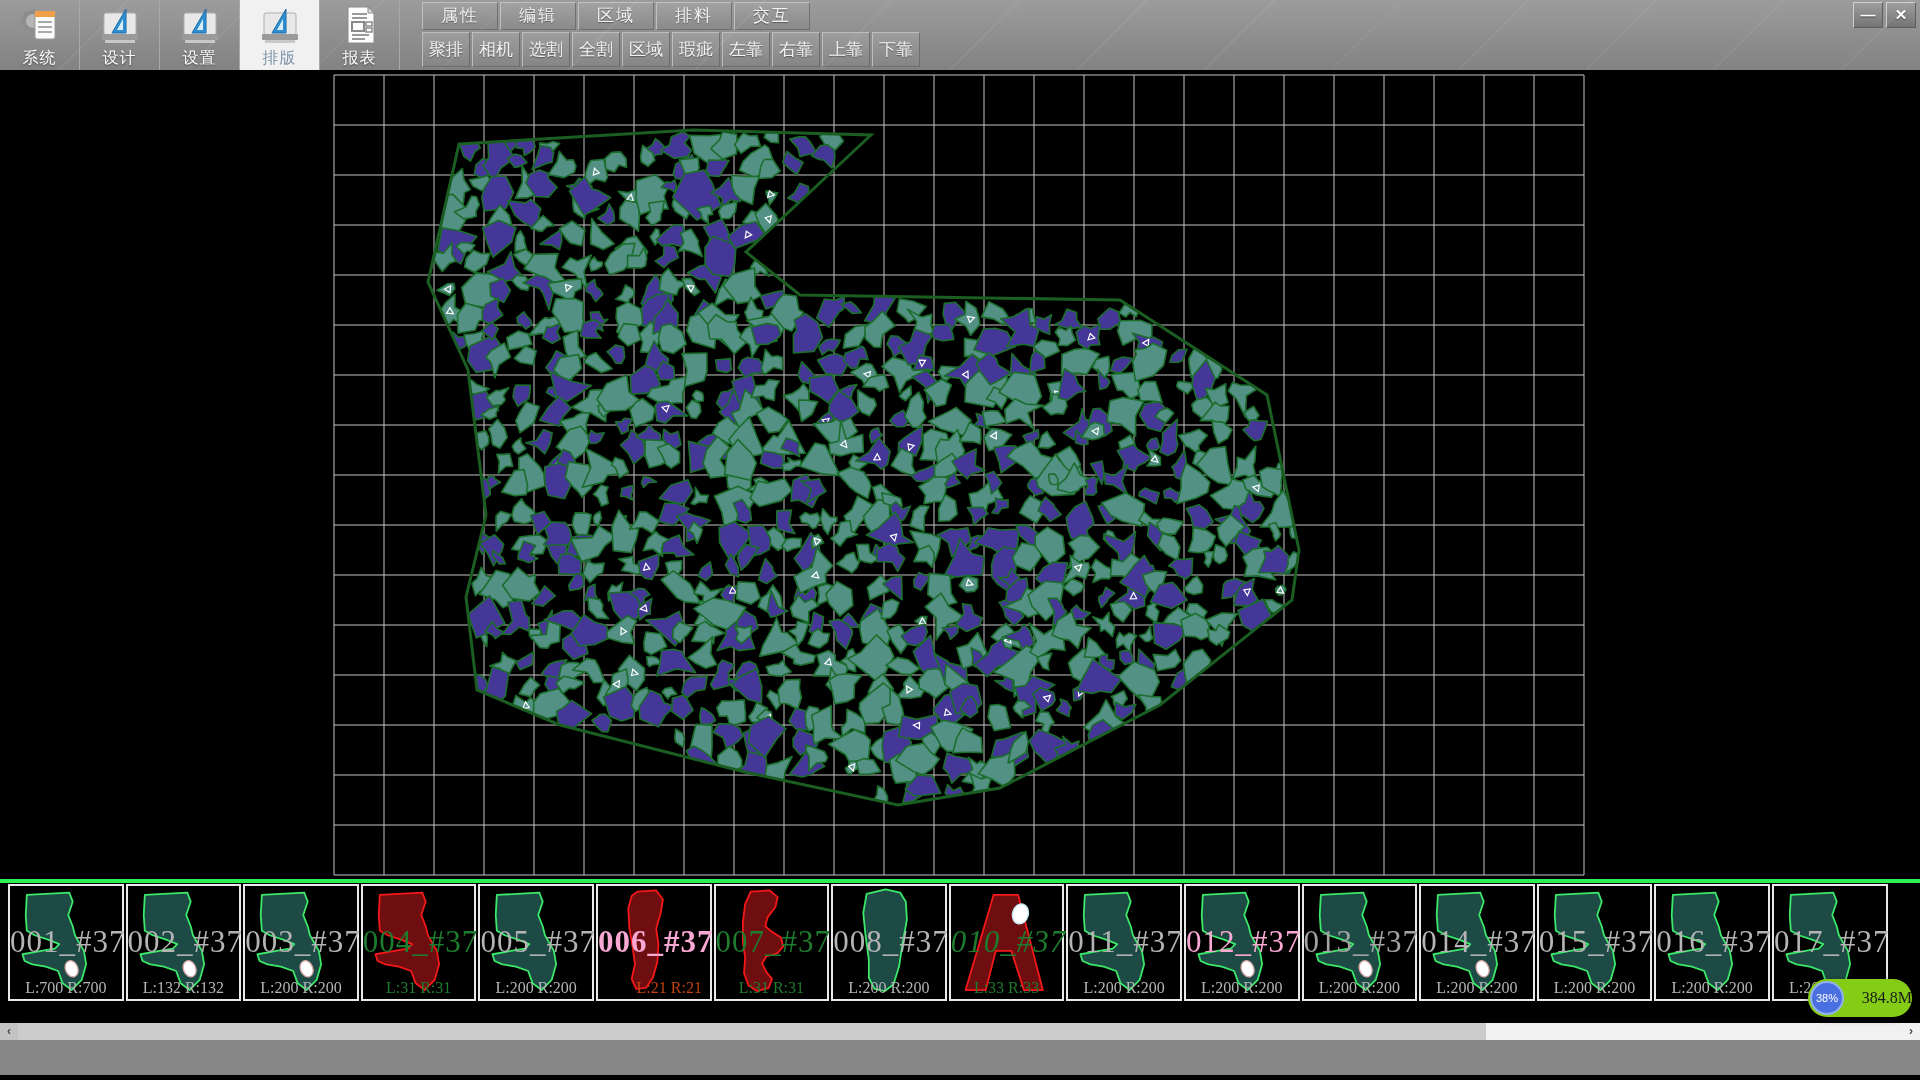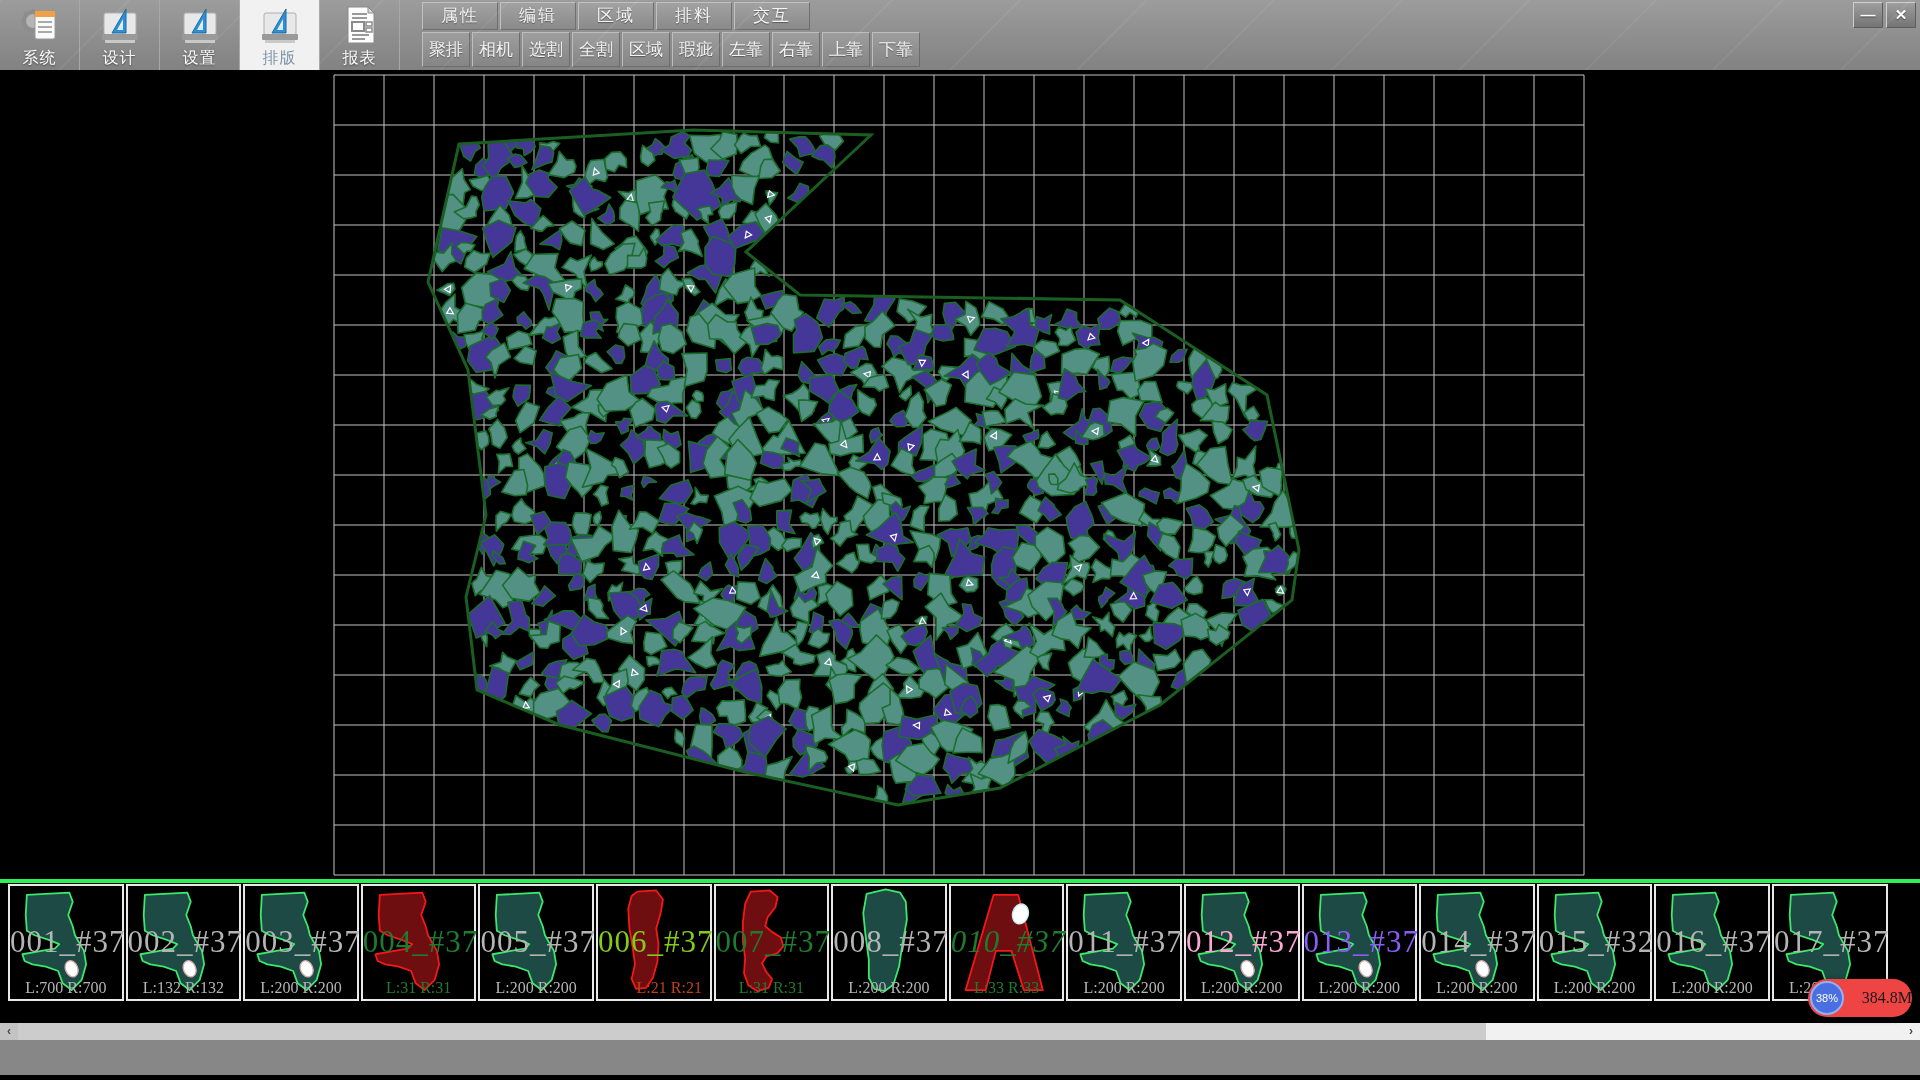--- a/index.html
+++ b/index.html
@@ -70,21 +70,21 @@
     font-family:"Liberation Serif", serif; font-size:31px; letter-spacing:1px; pointer-events:none;
   }
   .thumb-lr{
     position:absolute; left:0; right:0; bottom:2px; text-align:center;
     font-family:"Liberation Serif", serif; font-size:16px; pointer-events:none;
   }
 
   
   .badge{
     position:absolute; right:8px; top:979px; width:104px; height:38px; border-radius:19px;
-    background:#ef4444; box-shadow:0 2px 6px rgba(0,0,0,.45); display:flex; align-items:center; z-index:5;
+    background:#84cc16; box-shadow:0 2px 6px rgba(0,0,0,.45); display:flex; align-items:center; z-index:5;
   }
   .badge-circle{
     width:34px; height:34px; border-radius:50%; margin-left:2px;
     background:#4a6fe0; border:2px solid #93b0f0; color:#fff; font-size:11px;
     display:flex; align-items:center; justify-content:center;
   }
   .badge-text{ flex:1; text-align:right; color:#1a1a1a; font-size:16px;font-family:Liberation Serif, serif; }
 
   
   .hscroll{ position:absolute; left:0; top:1023px; width:1920px; height:17px; background:#f1f1f1; }
@@ -1014,21 +1014,21 @@
       <svg width="112" height="113" viewBox="0 0 100 101">
         <path d="M15,8 L53,6 L56,14 L52,26 L56,36 L58,44 L66,58 L68,70 L64,84 L55,93 L47,87 L43,76 L32,72 L20,70 L13,67 L11,61 L22,59 L33,57 L40,56 L44,52 L34,48 L22,44 L15,40 L14,26 Z" fill="#1d4a44" stroke="#3ce86a" stroke-width="1.6" stroke-linejoin="round"></path>
       </svg>
       <div class="thumb-label" style="color: rgb(180, 180, 180);">005_#37</div>
       <div class="thumb-lr" style="color: rgb(180, 180, 180);">L:200 R:200</div>
     </div>
     <div class="thumb-cell">
       <svg width="112" height="113" viewBox="0 0 100 101">
         <path d="M35,5 L52,4 L58,12 L56,24 L52,38 L54,52 L53,68 L49,82 L43,91 L34,92 L30,83 L33,70 L31,55 L28,38 L27,20 L30,9 Z" fill="#6e0e10" stroke="#f51818" stroke-width="1.6" stroke-linejoin="round"></path>
       </svg>
-      <div class="thumb-label" style="color: #84cc16;">006_#37</div>
+      <div class="thumb-label" style="color: #f9a8d4; font-weight: bold;">006_#37</div>
       <div class="thumb-lr" style="color: #c2410c; margin-left: 31px;">L:21 R:21</div>
     </div>
     <div class="thumb-cell">
       <svg width="112" height="113" viewBox="0 0 100 101">
         <path d="M31,5 L48,4 L55,10 L53,19 L46,28 L44,36 L50,41 L58,46 L60,54 L55,60 L45,63 L41,69 L45,77 L50,83 L47,91 L37,94 L29,89 L25,78 L26,64 L24,50 L24,32 L26,16 Z" fill="#6e0e10" stroke="#f51818" stroke-width="1.6" stroke-linejoin="round"></path>
       </svg>
       <div class="thumb-label" style="color: rgb(30, 124, 46);">007_#37</div>
       <div class="thumb-lr" style="color: rgb(30, 124, 46);">L:31 R:31</div>
     </div>
     <div class="thumb-cell">
@@ -1059,36 +1059,36 @@
         <ellipse cx="55" cy="74" rx="5.5" ry="7.5" transform="rotate(-22 55 74)" fill="#ffffff" stroke="#d8a8a8" stroke-width="1.2"></ellipse>
       </svg>
       <div class="thumb-label" style="color: #f9a8d4;">012_#37</div>
       <div class="thumb-lr" style="color: rgb(180, 180, 180);">L:200 R:200</div>
     </div>
     <div class="thumb-cell">
       <svg width="112" height="113" viewBox="0 0 100 101">
         <path d="M15,8 L53,6 L56,14 L52,26 L56,36 L58,44 L66,58 L68,70 L64,84 L55,93 L47,87 L43,76 L32,72 L20,70 L13,67 L11,61 L22,59 L33,57 L40,56 L44,52 L34,48 L22,44 L15,40 L14,26 Z" fill="#1d4a44" stroke="#3ce86a" stroke-width="1.6" stroke-linejoin="round"></path>
         <ellipse cx="55" cy="74" rx="5.5" ry="7.5" transform="rotate(-22 55 74)" fill="#ffffff" stroke="#d8a8a8" stroke-width="1.2"></ellipse>
       </svg>
-      <div class="thumb-label" style="color: #8b5cf6;">013_#37</div>
+      <div class="thumb-label" style="color: #a3a3a3;">013_#37</div>
       <div class="thumb-lr" style="color: rgb(180, 180, 180);">L:200 R:200</div>
     </div>
     <div class="thumb-cell">
       <svg width="112" height="113" viewBox="0 0 100 101">
         <path d="M15,8 L53,6 L56,14 L52,26 L56,36 L58,44 L66,58 L68,70 L64,84 L55,93 L47,87 L43,76 L32,72 L20,70 L13,67 L11,61 L22,59 L33,57 L40,56 L44,52 L34,48 L22,44 L15,40 L14,26 Z" fill="#1d4a44" stroke="#3ce86a" stroke-width="1.6" stroke-linejoin="round"></path>
         <ellipse cx="55" cy="74" rx="5.5" ry="7.5" transform="rotate(-22 55 74)" fill="#ffffff" stroke="#d8a8a8" stroke-width="1.2"></ellipse>
       </svg>
       <div class="thumb-label" style="color: rgb(180, 180, 180);">014_#37</div>
       <div class="thumb-lr" style="color: rgb(180, 180, 180);">L:200 R:200</div>
     </div>
     <div class="thumb-cell">
       <svg width="112" height="113" viewBox="0 0 100 101">
         <path d="M15,8 L53,6 L56,14 L52,26 L56,36 L58,44 L66,58 L68,70 L64,84 L55,93 L47,87 L43,76 L32,72 L20,70 L13,67 L11,61 L22,59 L33,57 L40,56 L44,52 L34,48 L22,44 L15,40 L14,26 Z" fill="#1d4a44" stroke="#3ce86a" stroke-width="1.6" stroke-linejoin="round"></path>
       </svg>
-      <div class="thumb-label" style="color: rgb(180, 180, 180);">015_#32</div>
+      <div class="thumb-label" style="color: rgb(180, 180, 180);">015_#37</div>
       <div class="thumb-lr" style="color: rgb(180, 180, 180);">L:200 R:200</div>
     </div>
     <div class="thumb-cell">
       <svg width="112" height="113" viewBox="0 0 100 101">
         <path d="M15,8 L53,6 L56,14 L52,26 L56,36 L58,44 L66,58 L68,70 L64,84 L55,93 L47,87 L43,76 L32,72 L20,70 L13,67 L11,61 L22,59 L33,57 L40,56 L44,52 L34,48 L22,44 L15,40 L14,26 Z" fill="#1d4a44" stroke="#3ce86a" stroke-width="1.6" stroke-linejoin="round"></path>
       </svg>
       <div class="thumb-label" style="color: rgb(180, 180, 180);">016_#37</div>
       <div class="thumb-lr" style="color: rgb(180, 180, 180);">L:200 R:200</div>
     </div>
     <div class="thumb-cell">

